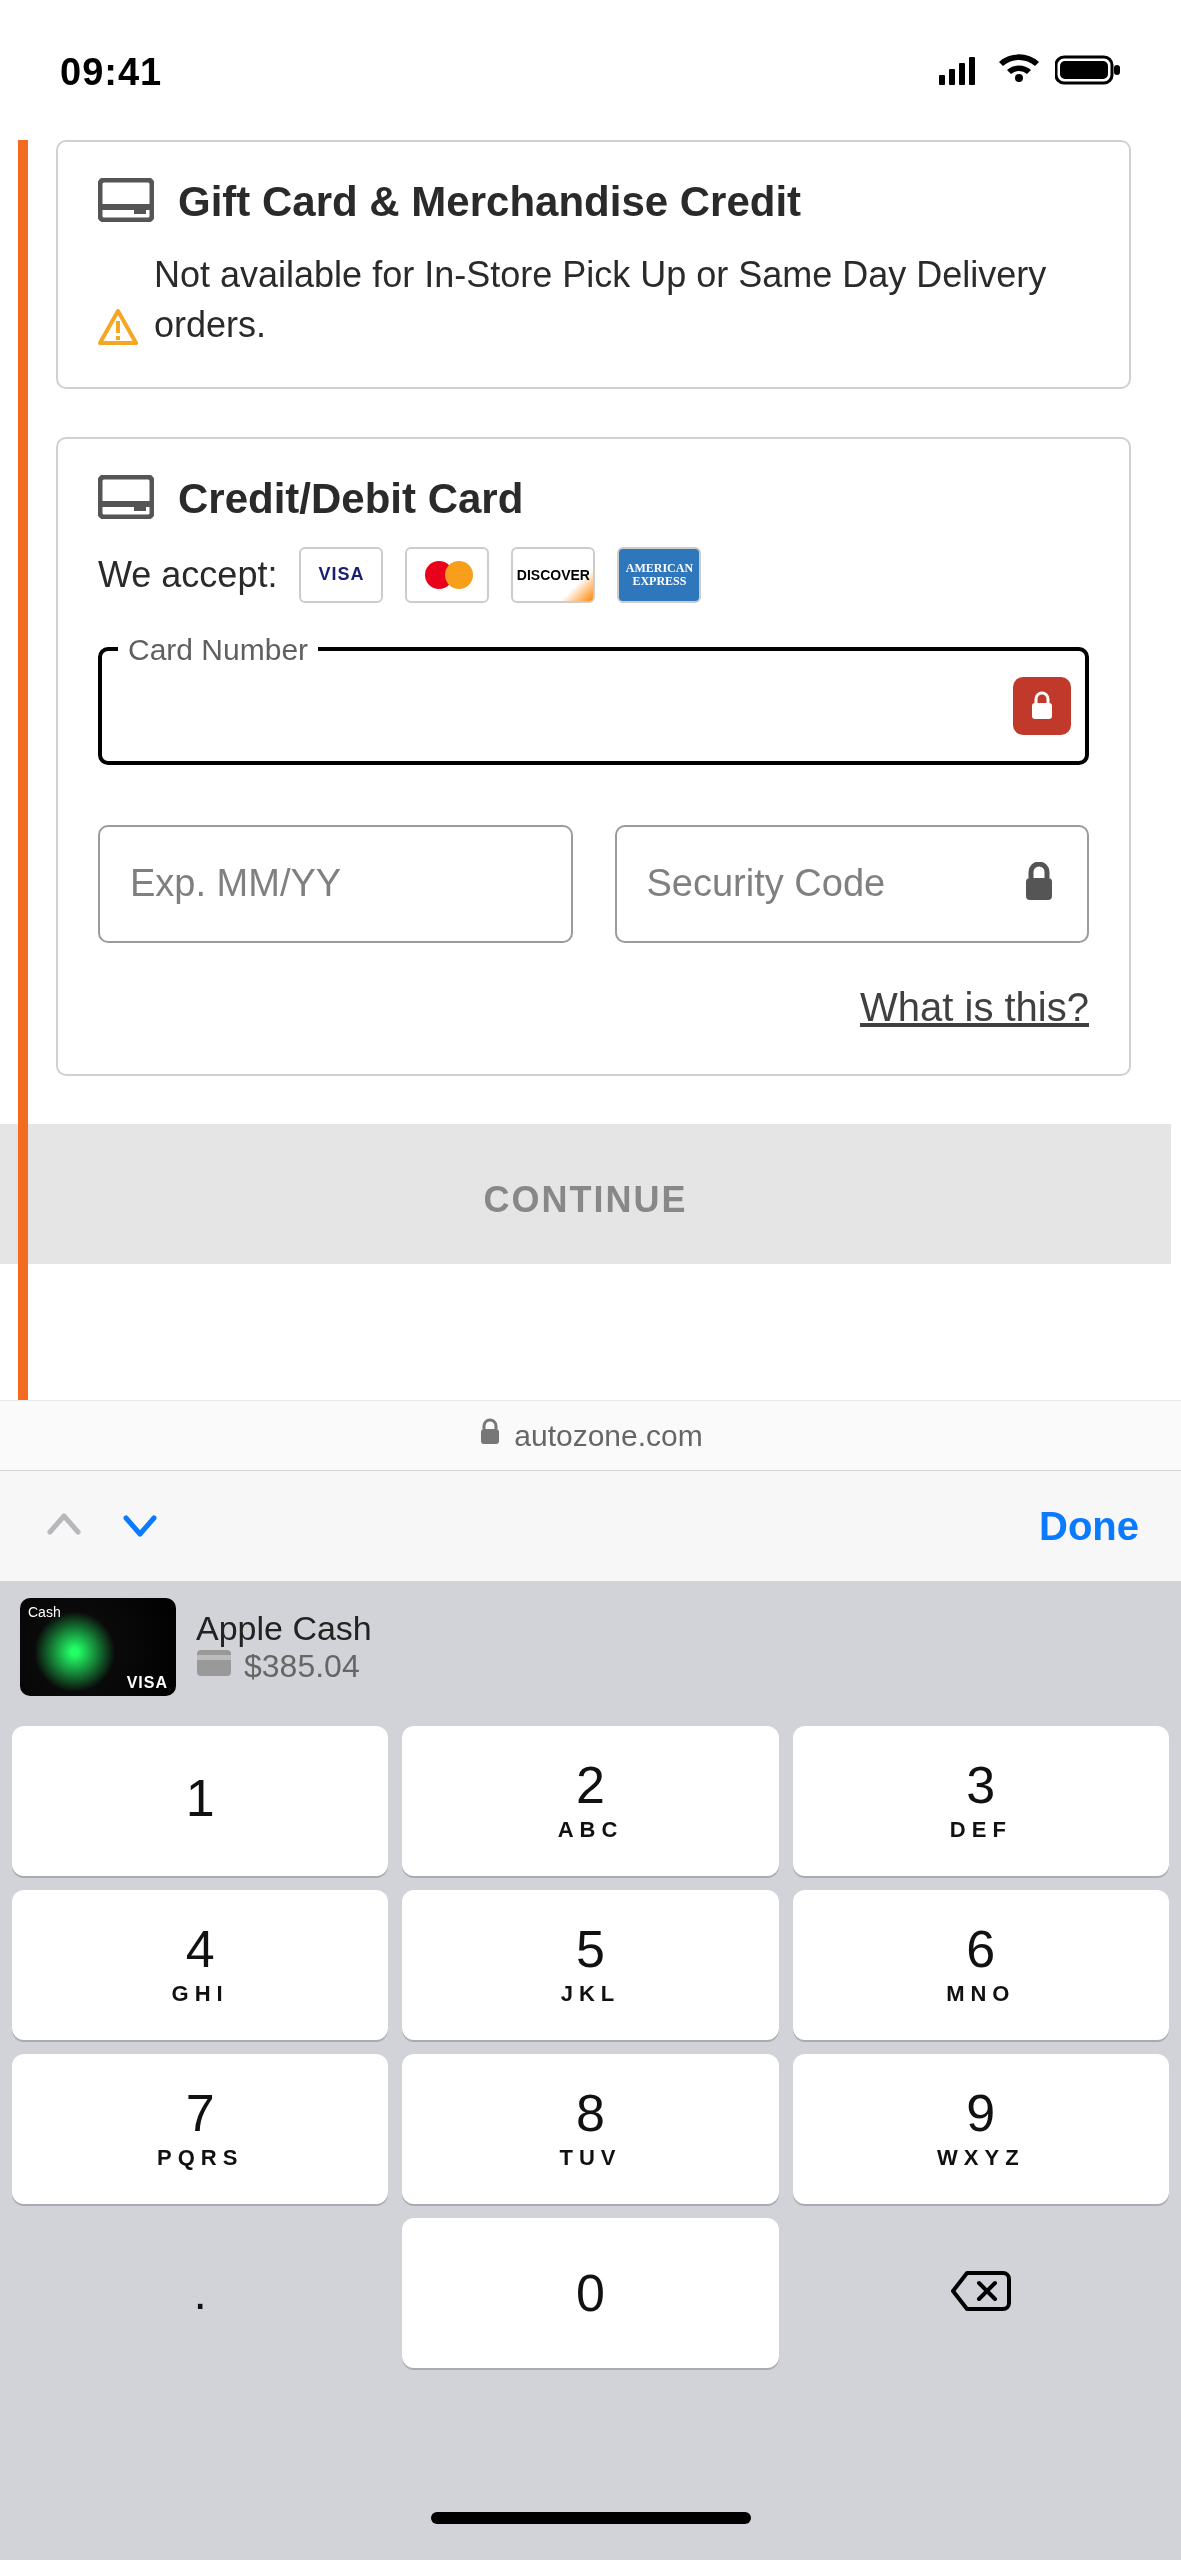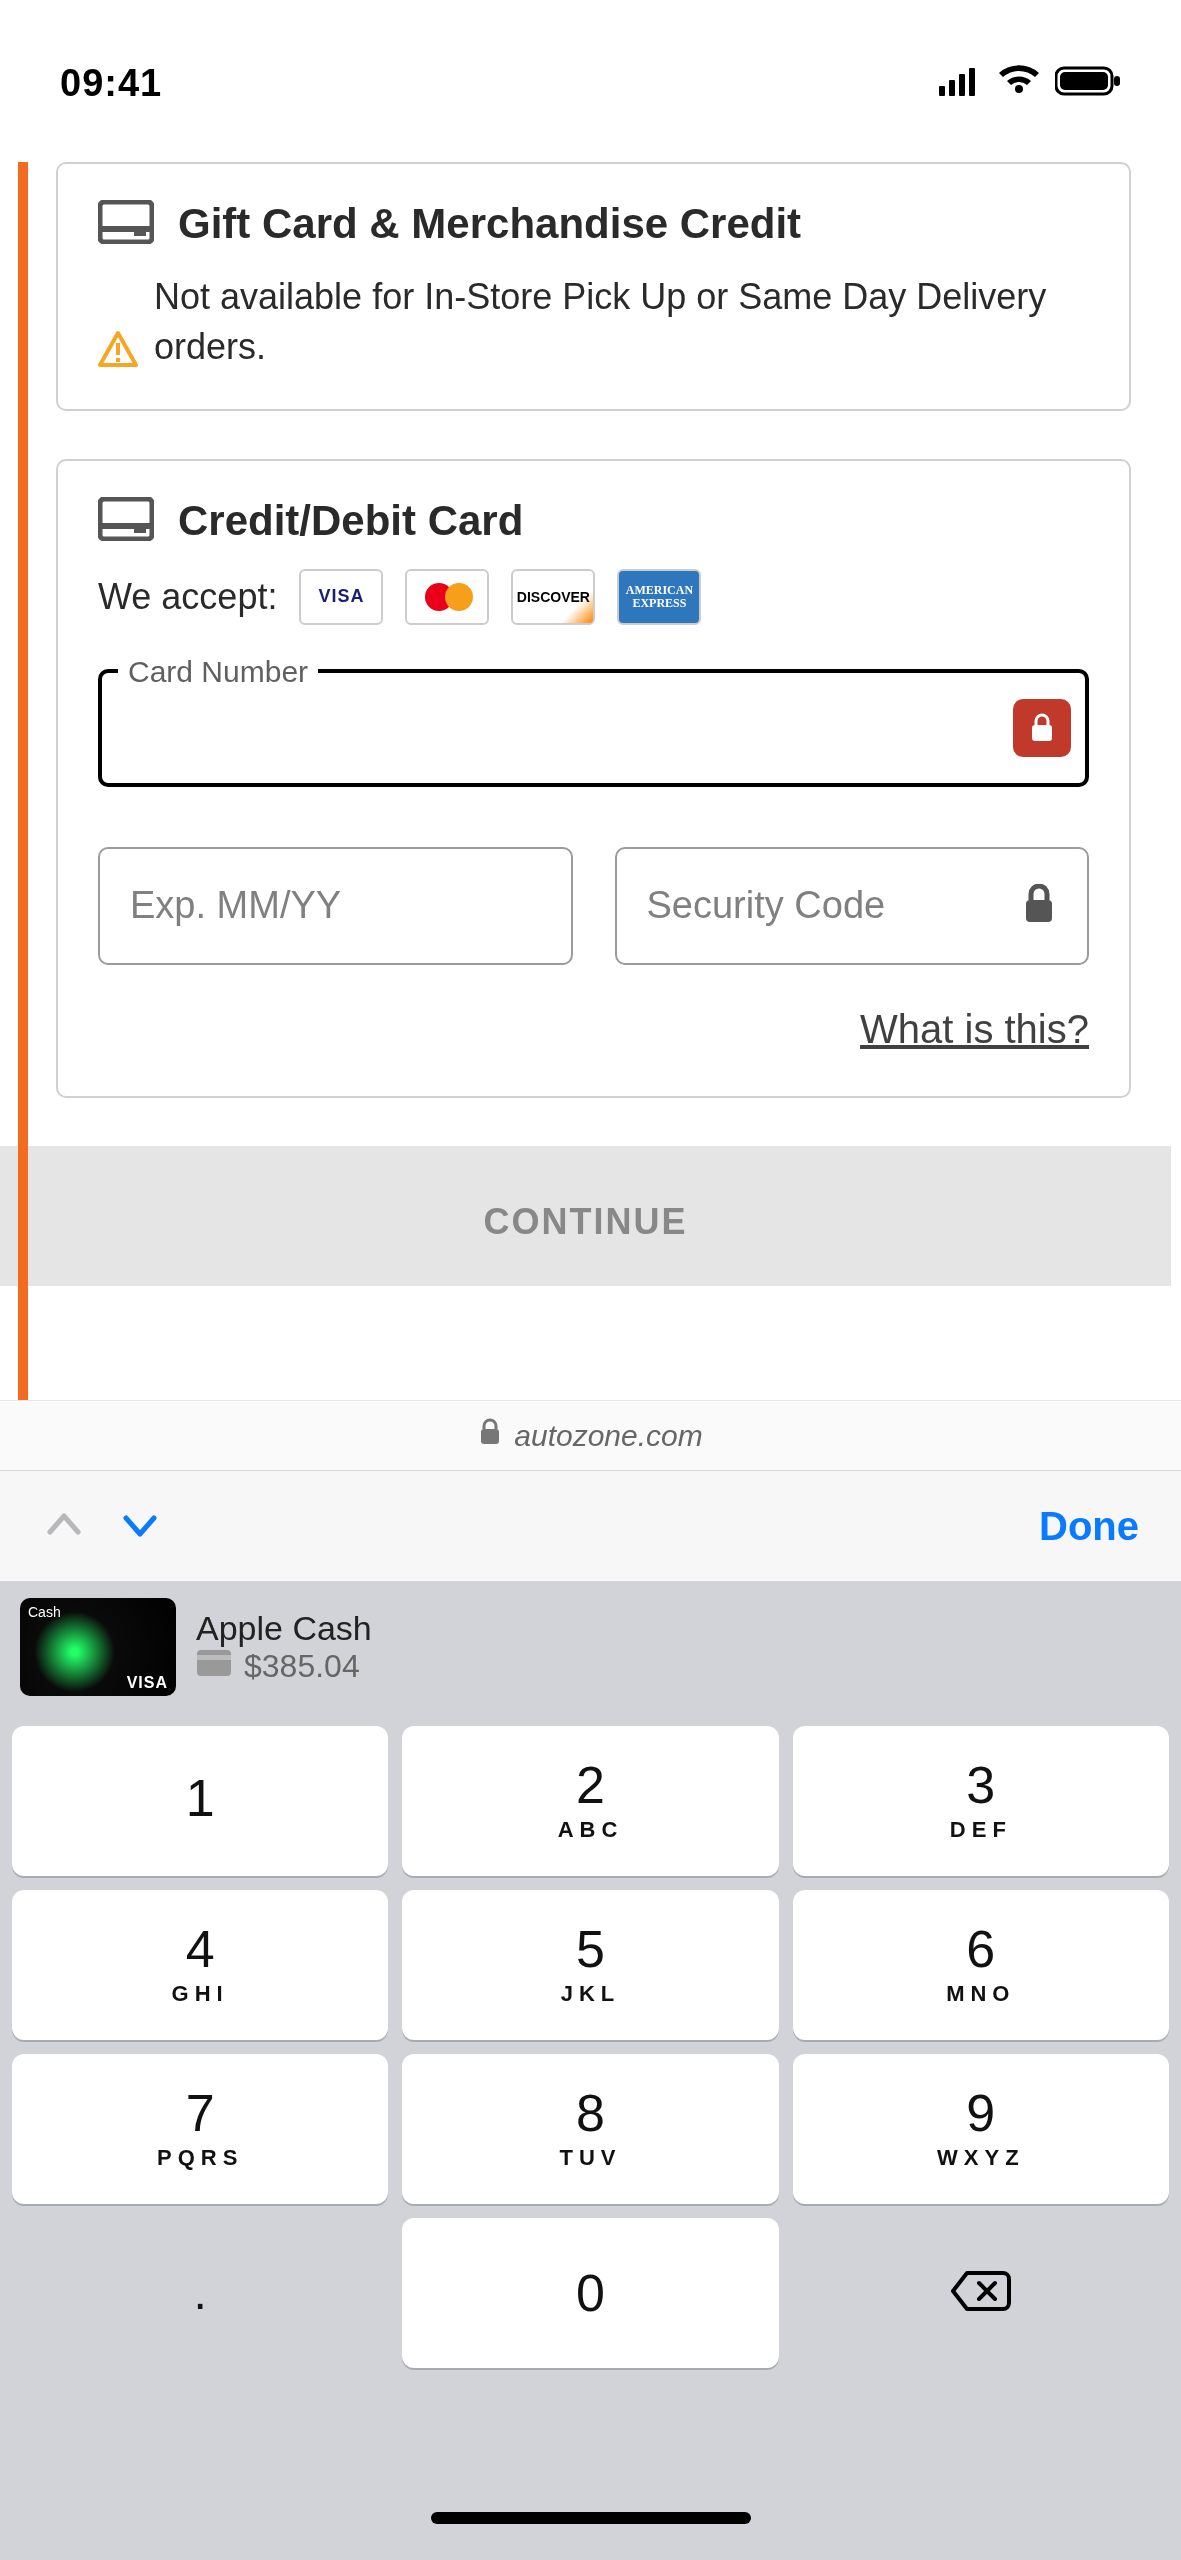--- a/index.html
+++ b/index.html
@@ -12,21 +12,21 @@
     position: relative;
     overflow: hidden;
   }
 
   
   .status-bar {
     display: flex;
     justify-content: space-between;
     align-items: center;
     padding: 28px 60px 24px 60px;
-    height: 162px;
+    height: 140px;
   }
   .status-time { font-size: 38px; font-weight: 700; letter-spacing: 1px; }
   .status-icons { display: flex; align-items: center; gap: 14px; }
 
   
   .content-wrap {
     position: relative;
     padding: 0 50px 0 56px;
   }
   .orange-bar {
@@ -125,21 +125,20 @@
     color: #888; font-size: 36px; font-weight: 800; letter-spacing: 2px;
   }
 
   
   .addr-bar {
     position: absolute; left: 0; right: 0; top: 1400px;
     height: 70px; display: flex; align-items: center; justify-content: center;
     gap: 12px; color: #666; font-size: 30px;
     border-top: 1px solid #e7e7e7;
     background: #fafafa;
-    font-style: italic;
   }
 
   
   .kb-accessory {
     position: absolute; left: 0; right: 0; top: 1470px;
     height: 112px; background: #f7f7f8;
     border-top: 1px solid #d7d7d8; border-bottom: 1px solid #d7d7d8;
     display: flex; align-items: center; justify-content: space-between;
     padding: 0 42px;
   }

